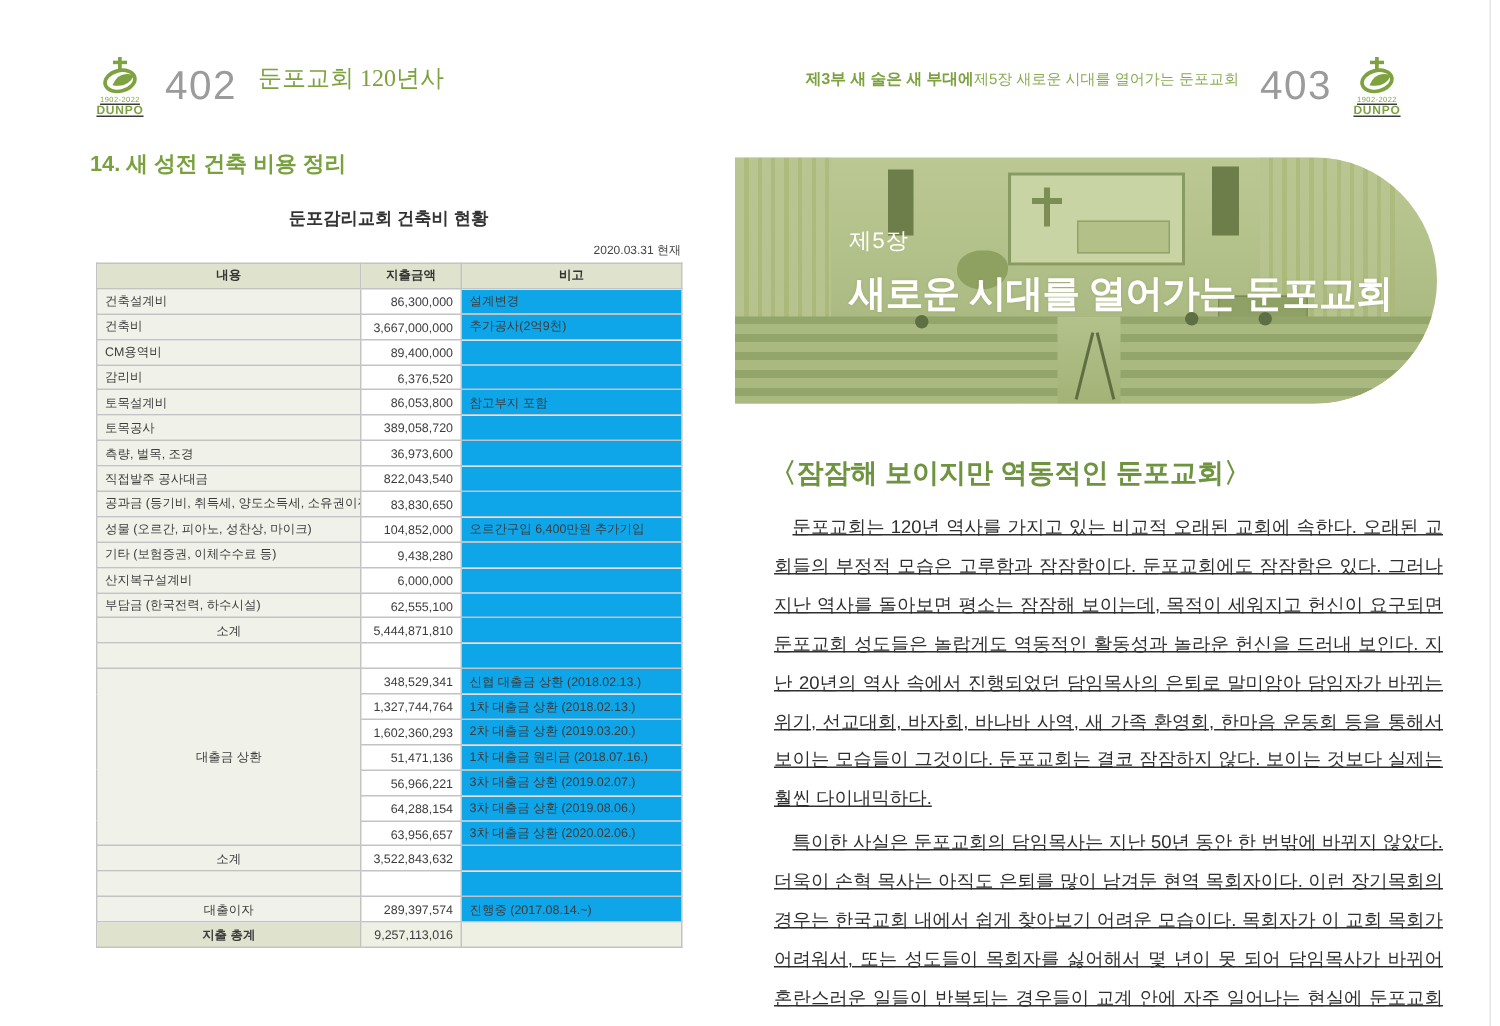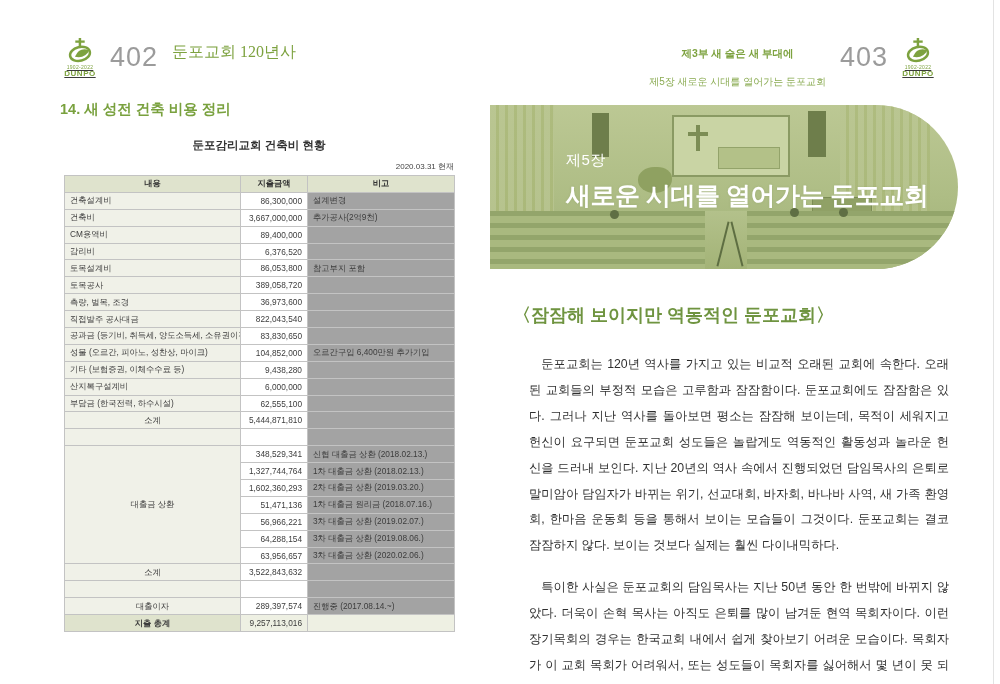--- a/index.html
+++ b/index.html
@@ -10,37 +10,37 @@
 
   
   .pg-header-left{position:absolute;left:58px;top:38px;display:flex;align-items:flex-start;gap:8px;}
   .pg-header-right{position:absolute;right:60px;top:38px;display:flex;align-items:flex-start;gap:8px;}
   .logo{width:44px;display:flex;flex-direction:column;align-items:center;line-height:1;text-decoration:underline;}
   .logo svg{width:30px;height:26px;display:block;}
   .logo .years{font-size:5px;color:#7da23f;letter-spacing:.3px;margin-top:1px;}
   .logo .name{font-size:8px;font-weight:bold;color:#7da23f;letter-spacing:.5px;}
   .pagenum{font-size:27px;color:#9b9b9b;line-height:1;margin-top:6px;letter-spacing:1px;}
   .booktitle{font-family:Liberation Serif, serif;font-size:16px;color:#7da23f;margin-top:4px;margin-left:6px;}
-  .runhead{display:flex;flex-direction:column;align-items:center;margin-top:8px;margin-right:6px;gap:12px;}
+  .runhead{display:flex;flex-direction:row;align-items:flex-start;margin-top:8px;margin-right:6px;}
   .runhead .l1{font-size:10.5px;font-weight:bold;color:#7da23f;line-height:1.5;}
   .runhead .l2{font-size:10px;color:#8aab52;line-height:1.5;}
 
   
   .section-title{position:absolute;left:60px;top:100px;font-size:14.5px;font-weight:bold;color:#79a13e;}
   .table-wrap{position:absolute;left:64px;top:138px;width:390px;}
   .tbl-title{text-align:center;font-size:11.5px;font-weight:bold;color:#333;}
   .tbl-date{text-align:right;font-size:8px;color:#444;margin-top:8px;margin-bottom:3px;}
   table.cost{width:100%;border-collapse:collapse;border:1.5px solid #8f8f8f;table-layout:fixed;}
   table.cost col.c1{width:176px;} table.cost col.c2{width:67px;} table.cost col.c3{width:147px;}
   table.cost th, table.cost td{border:1px solid #c3c3c3;height:16.9px;padding:0 5px;font-size:8.3px;overflow:hidden;white-space:nowrap;}
   table.cost th{background:#dfe3cd;font-weight:bold;text-align:center;color:#333;}
   td.lbl{background:#f0f1e8;text-align:left;padding-left:8px;}
   td.lbl-c{background:#f0f1e8;text-align:center;}
   td.amt{text-align:right;background:#fff;}
-  td.note{text-align:left;background:#a3a3a3;}
+  td.note{text-align:left;background:#0ea5e9;}
   tr.total td.lbl-c{background:#dfe3cd;font-weight:bold;}
   tr.total td.amt, tr.total td.note{background:#eef0e3;}
 
   
   .banner{position:absolute;left:490px;top:105px;width:468px;height:164px;border-radius:0 84px 84px 0;
           background:linear-gradient(180deg,#bcc894 0%,#aebd85 55%,#9fb076 100%);overflow:hidden;}
   .banner .shape{position:absolute;}
   .blinds-l{left:0;top:0;width:64px;height:120px;background:repeating-linear-gradient(90deg,#b9c591 0 6px,#aab878 6px 9px);opacity:.8;}
   .blinds-r{right:28px;top:0;width:90px;height:118px;background:repeating-linear-gradient(90deg,#b9c591 0 6px,#aab878 6px 9px);opacity:.75;}
   .speaker-l{left:102px;top:8px;width:17px;height:44px;background:#6e7e4b;}
@@ -56,21 +56,21 @@
   .tripod-leg{bottom:2px;width:2px;height:46px;background:#5e6e42;}
   .head{width:9px;height:9px;border-radius:50%;background:#5f6f44;}
   .banner-text{position:absolute;left:76px;top:46px;z-index:5;color:#fff;}
   .chapter-label{font-size:15px;letter-spacing:.5px;}
   .chapter-title{font-size:25px;font-weight:bold;margin-top:9px;letter-spacing:-.5px;text-shadow:0 0 2px rgba(120,140,80,.35);}
 
   
   .subheading{position:absolute;left:513px;top:303px;font-size:18px;font-weight:bold;color:#6f9440;}
   .bodytext{position:absolute;left:513px;top:336px;width:452px;font-size:12.3px;line-height:25.9px;
             text-align:justify;color:#2f2f2f;}
-  .bodytext p{margin:16px;text-indent:1em;}
+  .bodytext p{margin:3px;text-indent:1em;text-decoration:underline;}
 </style>
 </head>
 <body>
 
 <div class="spread">
 
   <div>
     <div class="pg-header-left">
       <div class="logo">
         <svg viewBox="0 0 40 36">

